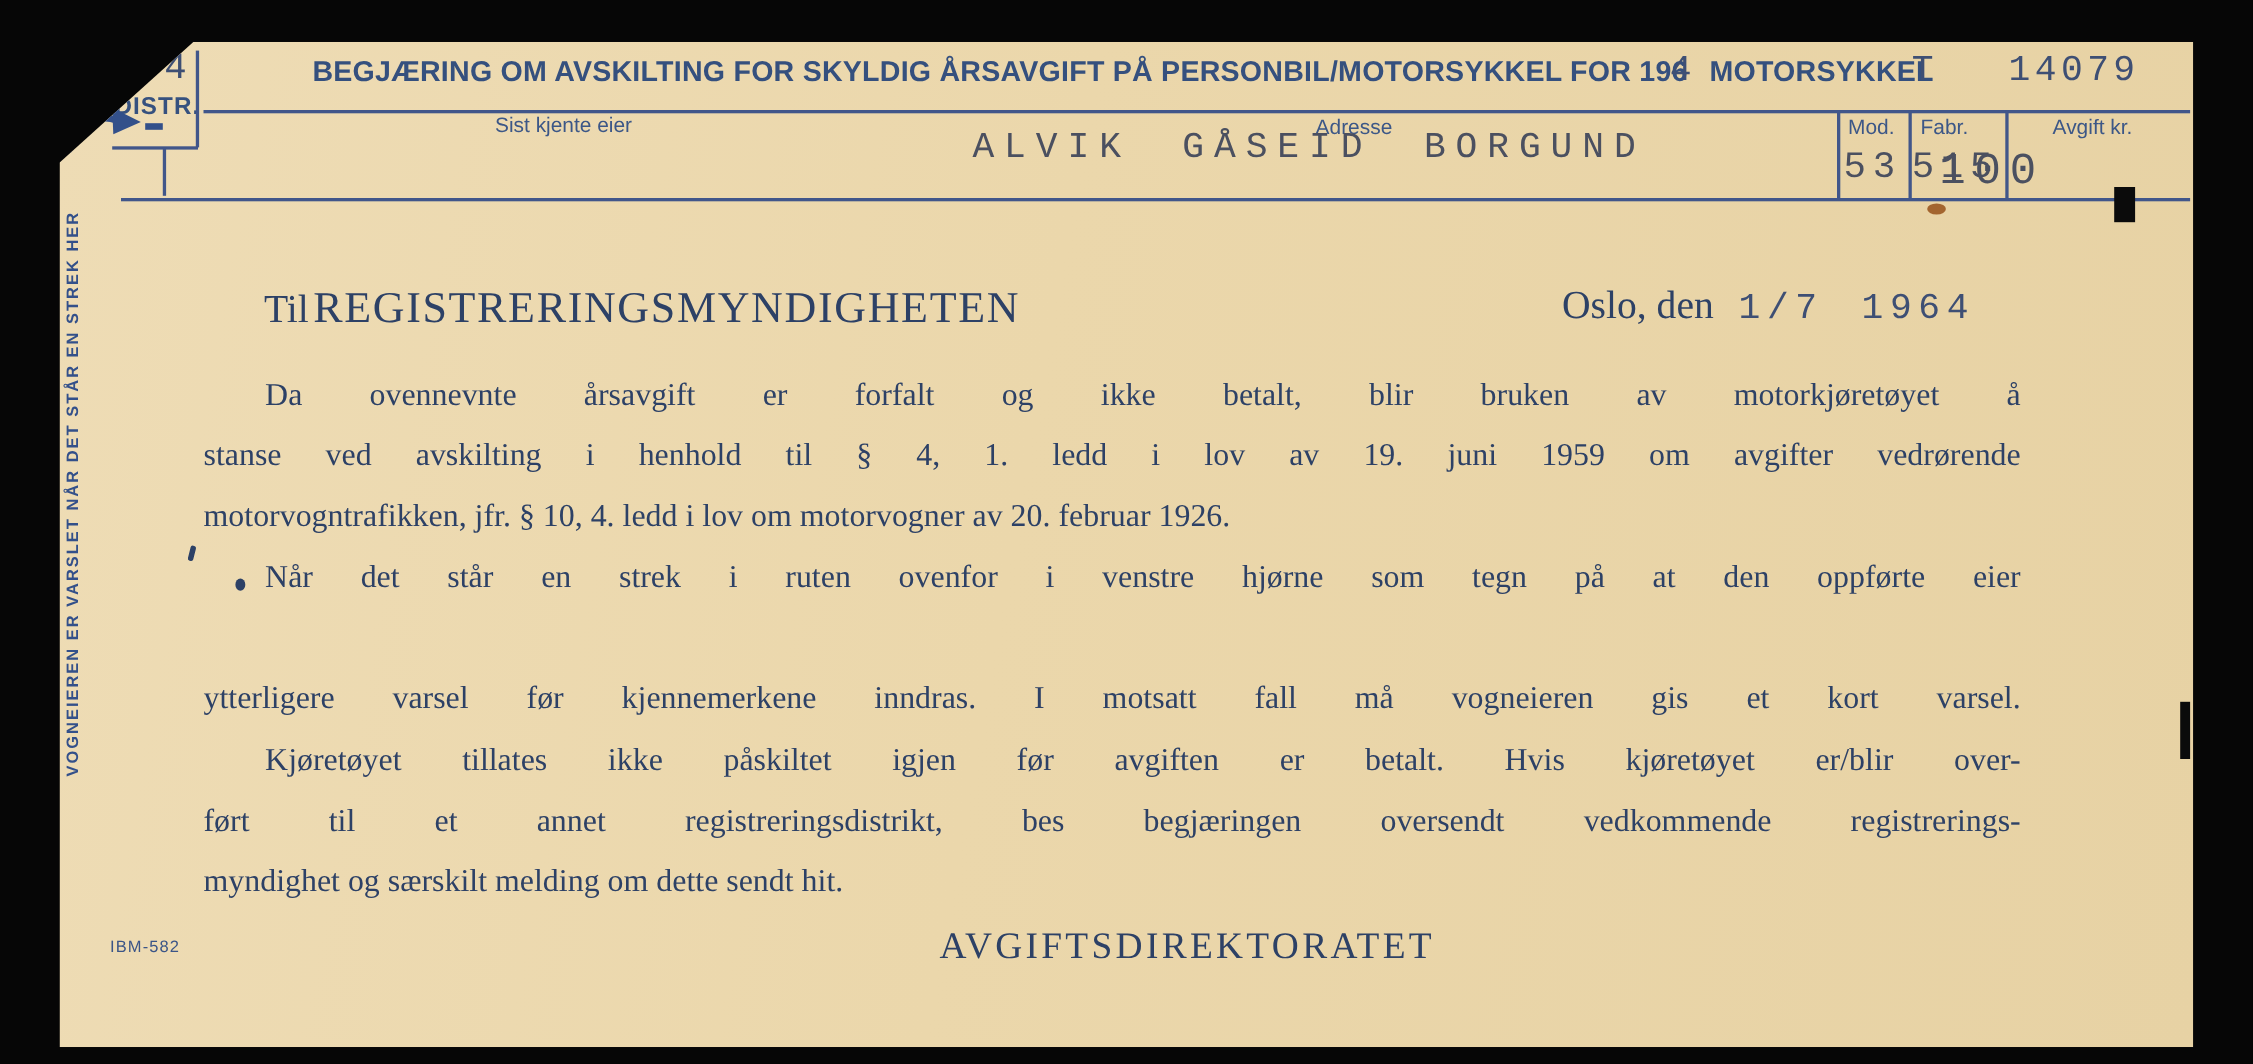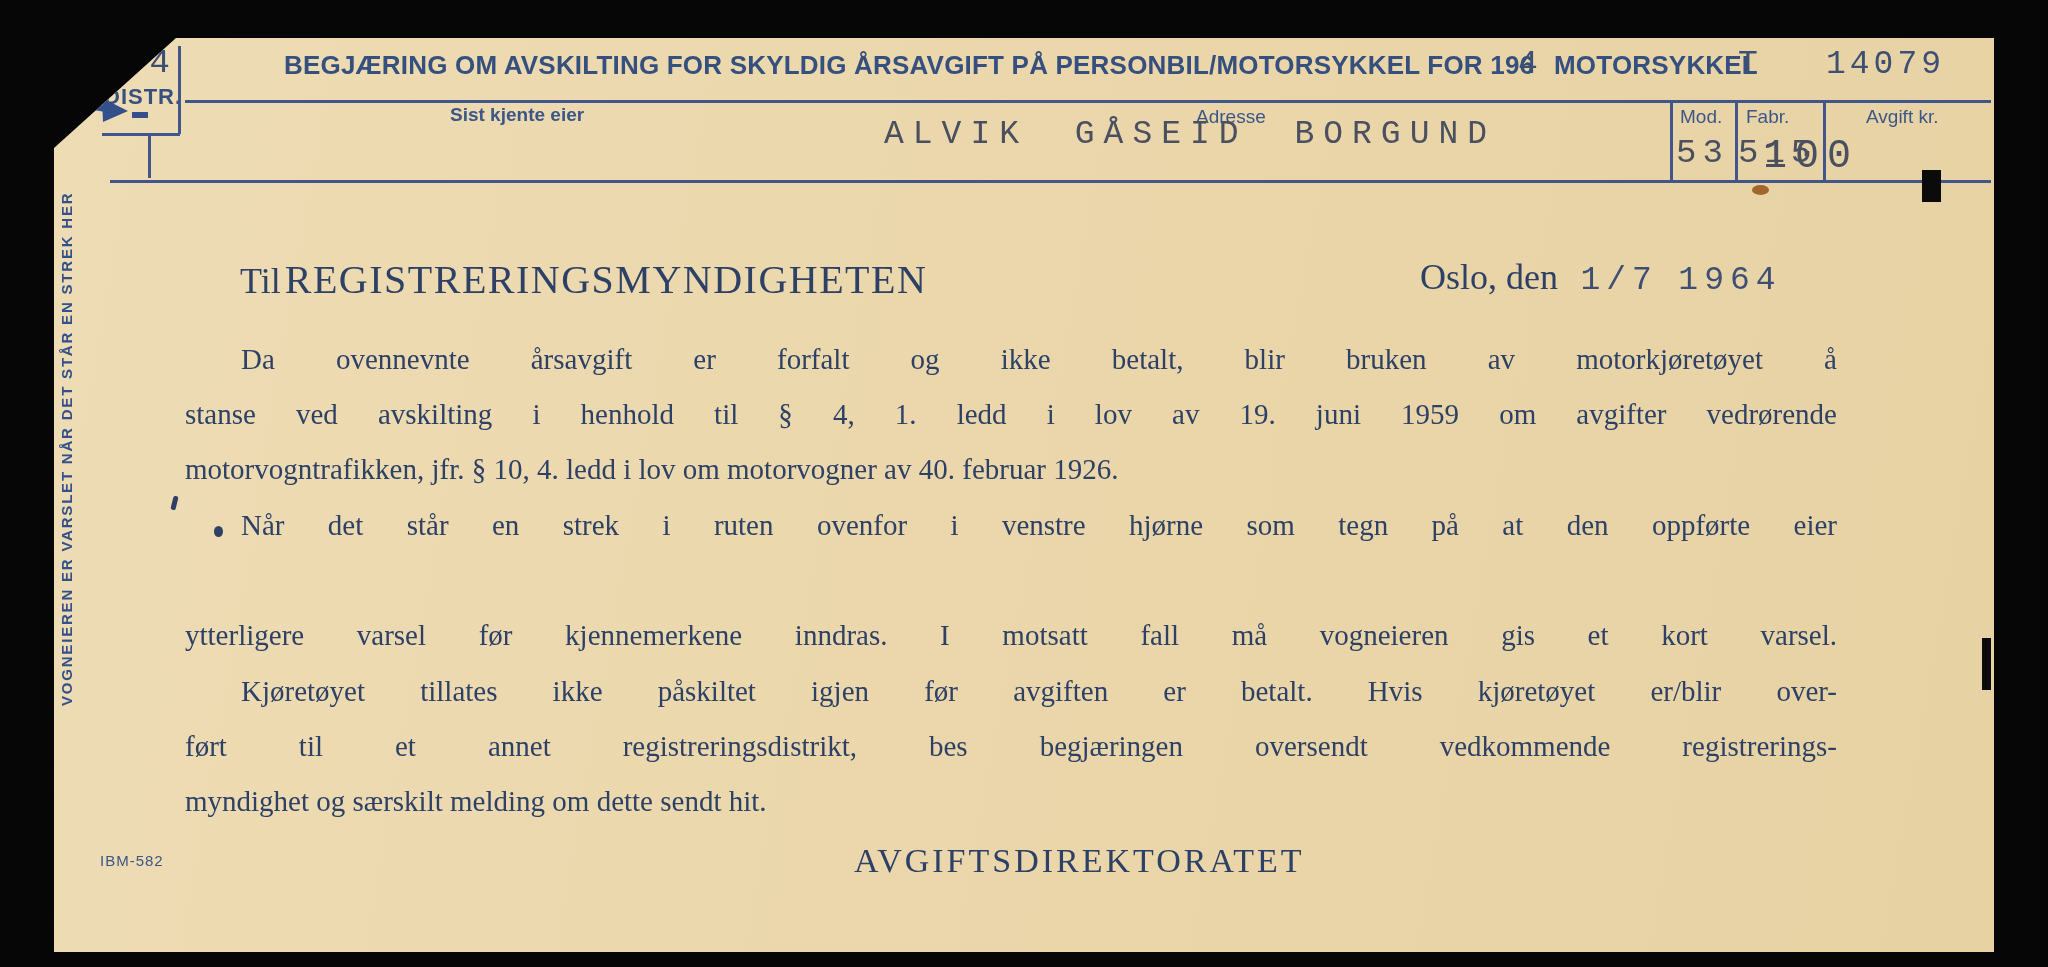--- a/index.html
+++ b/index.html
@@ -42,21 +42,21 @@
 
     <div class="abs title-main" style="left:230px;top:12px;">BEGJÆRING OM AVSKILTING FOR SKYLDIG ÅRSAVGIFT PÅ PERSONBIL/MOTORSYKKEL FOR 196</div>
     <div class="abs typed" style="left:1464px;top:8px;font-size:33px;color:#3e4f74;">4</div>
     <div class="abs title-main" style="left:1500px;top:12px;">MOTORSYKKEL</div>
     <div class="abs typed" style="left:1684px;top:8px;font-size:33px;color:#3e4f74;">T</div>
     <div class="abs typed" style="left:1772px;top:8px;font-size:33px;letter-spacing:4px;color:#3e4f74;">14079</div>
 
     <div class="rule" style="left:131px;top:62px;width:1806px;"></div>
     <div class="rule" style="left:56px;top:142px;width:1881px;"></div>
 
-    <div class="abs lbl" style="left:396px;top:66px;font-weight:bold;">Sist kjente eier</div>
+    <div class="abs lbl" style="left:396px;top:66px;">Sist kjente eier</div>
     <div class="abs lbl" style="left:1142px;top:68px;">Adresse</div>
     <div class="abs lbl" style="left:1626px;top:68px;">Mod.</div>
     <div class="abs lbl" style="left:1692px;top:68px;">Fabr.</div>
     <div class="abs lbl" style="left:1812px;top:68px;">Avgift kr.</div>
 
     <div class="abs typed" style="left:830px;top:78px;font-size:33px;letter-spacing:9px;word-spacing:18px;">ALVIK GÅSEID BORGUND</div>
     <div class="abs typed" style="left:1622px;top:96px;font-size:34px;letter-spacing:6px;">53</div>
     <div class="abs typed" style="left:1684px;top:96px;font-size:34px;letter-spacing:6px;">515</div>
     <div class="abs typed" style="left:1709px;top:96px;font-size:40px;letter-spacing:8px;text-align:center;">100</div>
 
@@ -69,26 +69,26 @@
     <div class="abs" style="left:1698px;top:147px;width:17px;height:10px;background:#a3652f;border-radius:50%;"></div>
     <div class="abs" style="left:118px;top:458px;width:5px;height:14px;background:#2d4166;border-radius:2px;transform:rotate(14deg);"></div>
 
     <div class="abs serif" style="left:186px;top:218px;white-space:nowrap;">
       <span style="font-size:36px;">Til</span>
       <span style="font-size:40px;letter-spacing:1.5px;">REGISTRERINGSMYNDIGHETEN</span>
     </div>
     <div class="abs" style="left:1366px;top:218px;white-space:nowrap;">
       <span class="serif" style="font-size:36px;">Oslo, den</span>
       <span class="typed" style="font-size:33px;letter-spacing:6px;margin-left:18px;color:#3e4f74;">1/7</span>
-      <span class="typed" style="font-size:33px;letter-spacing:6px;margin-left:16px;color:#3e4f74;">1964</span>
+      <span class="typed" style="font-size:33px;letter-spacing:6px;margin-left:30px;color:#3e4f74;">1964</span>
     </div>
 
     <div class="bodyline jl ind" style="top:305px;">Da ovennevnte årsavgift er forfalt og ikke betalt, blir bruken av motorkjøretøyet å</div>
     <div class="bodyline jl" style="top:360px;">stanse ved avskilting i henhold til § 4, 1. ledd i lov av 19. juni 1959 om avgifter vedrørende</div>
-    <div class="bodyline ll" style="top:415px;">motorvogntrafikken, jfr. § 10, 4. ledd i lov om motorvogner av 40. februar 1926.</div>
+    <div class="bodyline ll" style="top:415px;">motorvogntrafikken, jfr. § 10, 4. ledd i lov om motorvogner av 20. februar 1926.</div>
     <div class="abs" style="left:160px;top:488px;width:9px;height:11px;background:#2d4166;border-radius:50%;"></div>
     <div class="bodyline jl ind" style="top:471px;">Når det står en strek i ruten ovenfor i venstre hjørne som tegn på at den oppførte eier</div>
     <div class="bodyline jl" style="top:581px;">ytterligere varsel før kjennemerkene inndras. I motsatt fall må vogneieren gis et kort varsel.</div>
     <div class="bodyline jl ind" style="top:637px;">Kjøretøyet tillates ikke påskiltet igjen før avgiften er betalt. Hvis kjøretøyet er/blir over-</div>
     <div class="bodyline jl" style="top:692px;">ført til et annet registreringsdistrikt, bes begjæringen oversendt vedkommende registrerings-</div>
     <div class="bodyline ll" style="top:747px;">myndighet og særskilt melding om dette sendt hit.</div>
 
     <div class="abs serif" style="left:800px;top:804px;font-size:34px;letter-spacing:3px;white-space:nowrap;text-align:center;">AVGIFTSDIREKTORATET</div>
 
     <div class="abs" style="left:46px;top:814px;font-size:15px;color:#3b5587;letter-spacing:1px;">IBM-582</div>

